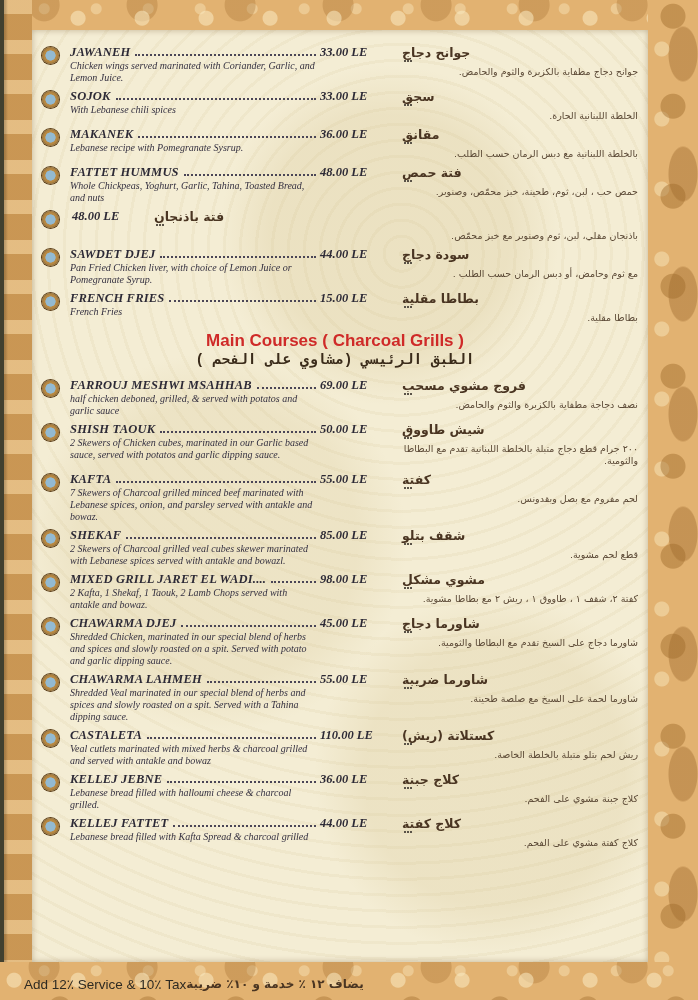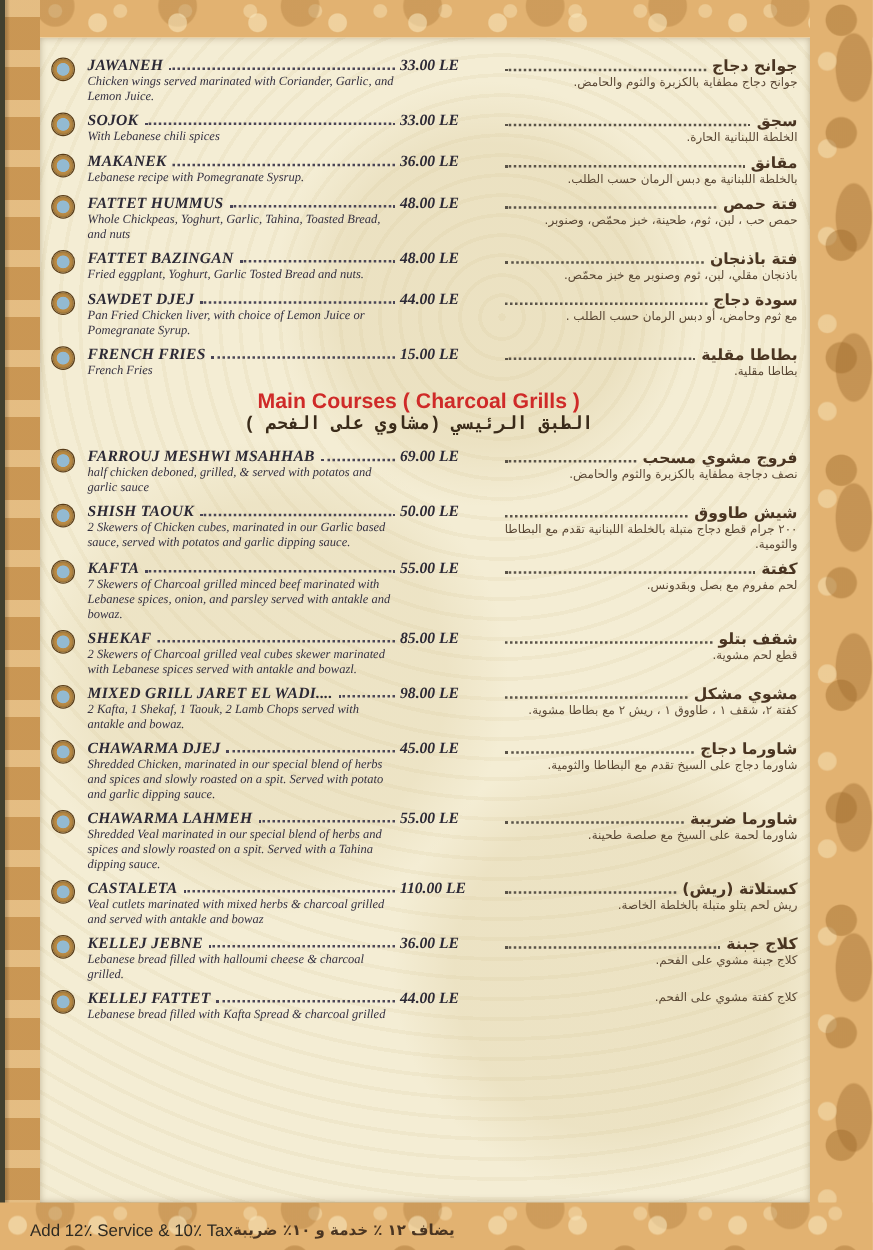--- a/index.html
+++ b/index.html
@@ -55,21 +55,21 @@
     background:radial-gradient(circle, #93bad2 0 40%, #b98a44 45% 72%, #6e4c20 74% 100%);
     box-shadow:0 0 0 1px #5a3d18, inset 0 0 2px rgba(0,0,0,.5);
   }
   .en-cell{width:248px;flex:0 0 248px;color:#2d2a36;}
   .en-name-line{display:flex;align-items:flex-end;}
   .en-name{font-style:italic;font-weight:bold;font-size:12.5px;line-height:13px;letter-spacing:.2px;white-space:nowrap;}
   .dots{flex:1 1 auto;border-bottom:2px dotted #4a4556;margin:0 2px 3px 5px;min-width:8px;}
   .en-desc{font-style:italic;font-size:10px;line-height:12px;margin-top:1px;color:#343040;}
   .price-cell{width:82px;flex:0 0 82px;font-style:italic;font-weight:bold;font-size:12.5px;line-height:13px;color:#2d2a36;padding-left:2px;box-sizing:border-box;white-space:nowrap;}
   .ar-cell{flex:1 1 auto;direction:rtl;font-family:"DejaVu Sans", sans-serif;padding-left:2px;}
-  .ar-name-line{display:flex;align-items:flex-end;justify-content:flex-end;}
+  .ar-name-line{display:flex;flex-direction:column;align-items:flex-end;justify-content:flex-end;}
   .ar-name{font-weight:bold;font-size:12.5px;line-height:14px;color:#4a3522;white-space:nowrap;order:1;}
   .ar-dots{order:2;border-bottom-color:#5a5348;margin:0 5px 3px 2px;}
   .ar-desc{font-size:9.5px;line-height:12px;color:#5a4835;margin-top:1px;text-align:right;}
   
   .section-header{text-align:center;margin:7px 0 9px 0;}
   .section-header .en{font-family:"Liberation Sans", sans-serif;font-weight:bold;font-size:17px;line-height:19px;color:#cf2a28;}
   .section-header .ar{direction:rtl;font-family:Liberation Mono, monospace;font-weight:bold;font-size:14.5px;line-height:20px;color:#3a2b1a;}
   
   .footer{
     position:absolute;left:0;top:968px;width:698px;height:32px;
@@ -169,27 +169,20 @@
         <span class="dots ar-dots"></span>
       </div>
       <div class="ar-desc">حمص حب ، لبن، ثوم، طحينة، خبز محمّص، وصنوبر.</div>
     </div>
   </div>
 
   <div class="item-row">
     <div class="icon-cell">
       <span class="medallion"></span>
     </div>
-    <div class="en-cell">
-      <div class="en-name-line">
-        <span class="en-name">FATTET BAZINGAN</span>
-        <span class="dots"></span>
-      </div>
-      <div class="en-desc">Fried eggplant, Yoghurt, Garlic Tosted Bread and nuts.</div>
-    </div>
     <div class="price-cell">48.00 LE</div>
     <div class="ar-cell">
       <div class="ar-name-line">
         <span class="ar-name">فتة باذنجان</span>
         <span class="dots ar-dots"></span>
       </div>
       <div class="ar-desc">باذنجان مقلي، لبن، ثوم وصنوبر مع خبز محمّص.</div>
     </div>
   </div>
 
@@ -435,20 +428,24 @@
     </div>
     <div class="en-cell">
       <div class="en-name-line">
         <span class="en-name">KELLEJ FATTET</span>
         <span class="dots"></span>
       </div>
       <div class="en-desc">Lebanese bread filled with Kafta Spread &amp; charcoal grilled</div>
     </div>
     <div class="price-cell">44.00 LE</div>
     <div class="ar-cell">
+      <div class="ar-name-line">
+        <span class="ar-name">كلاج كفتة</span>
+        <span class="dots ar-dots"></span>
+      </div>
       <div class="ar-desc">كلاج كفتة مشوي على الفحم.</div>
     </div>
   </div>
 </div>
 
 <div class="footer">
   <span class="en">Add 12٪ Service &amp; 10٪ Tax</span>
   <span class="ar">يضاف ١٢ ٪ خدمة و ١٠٪ ضريبة</span>
 </div>
 

